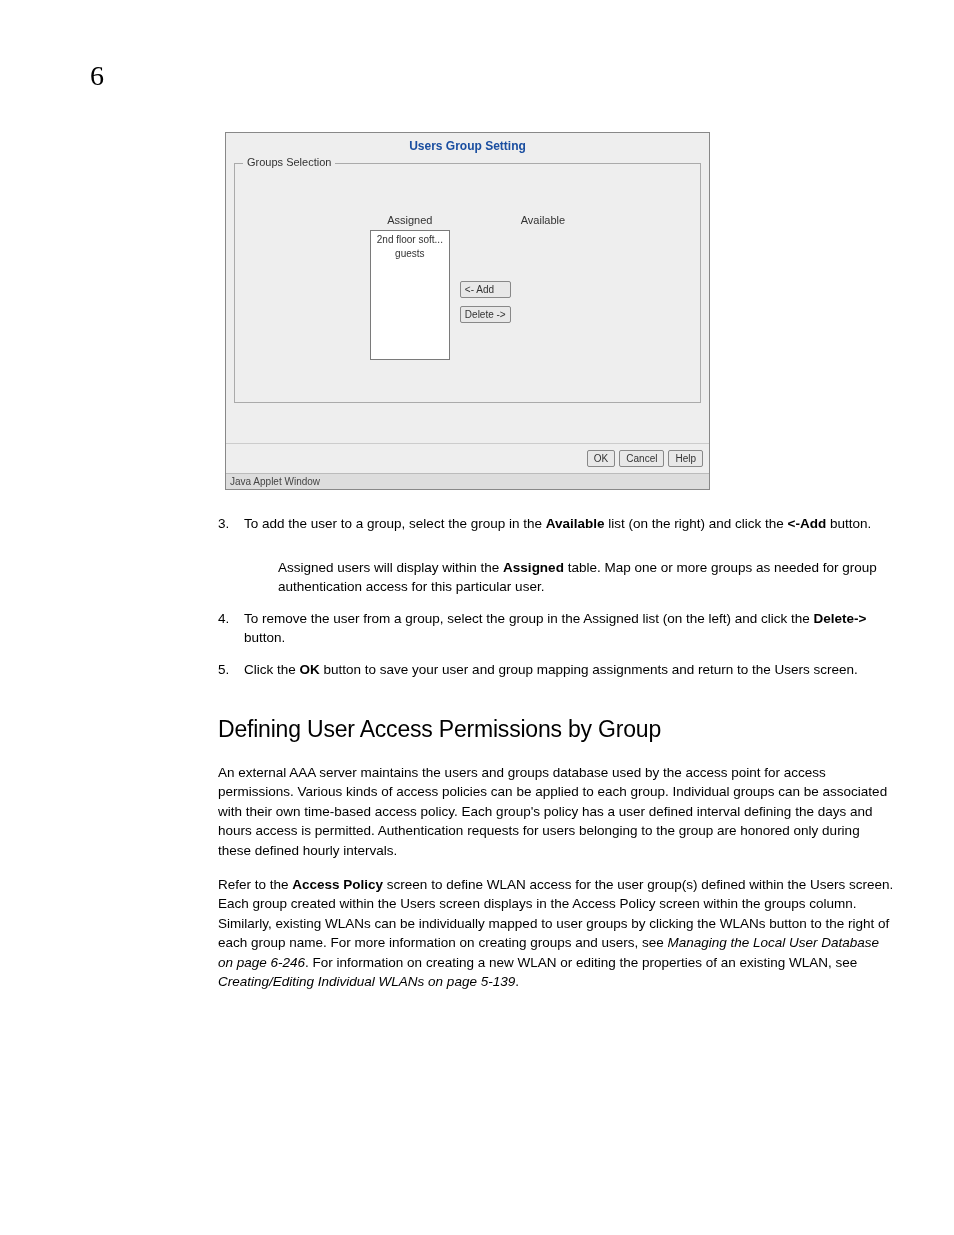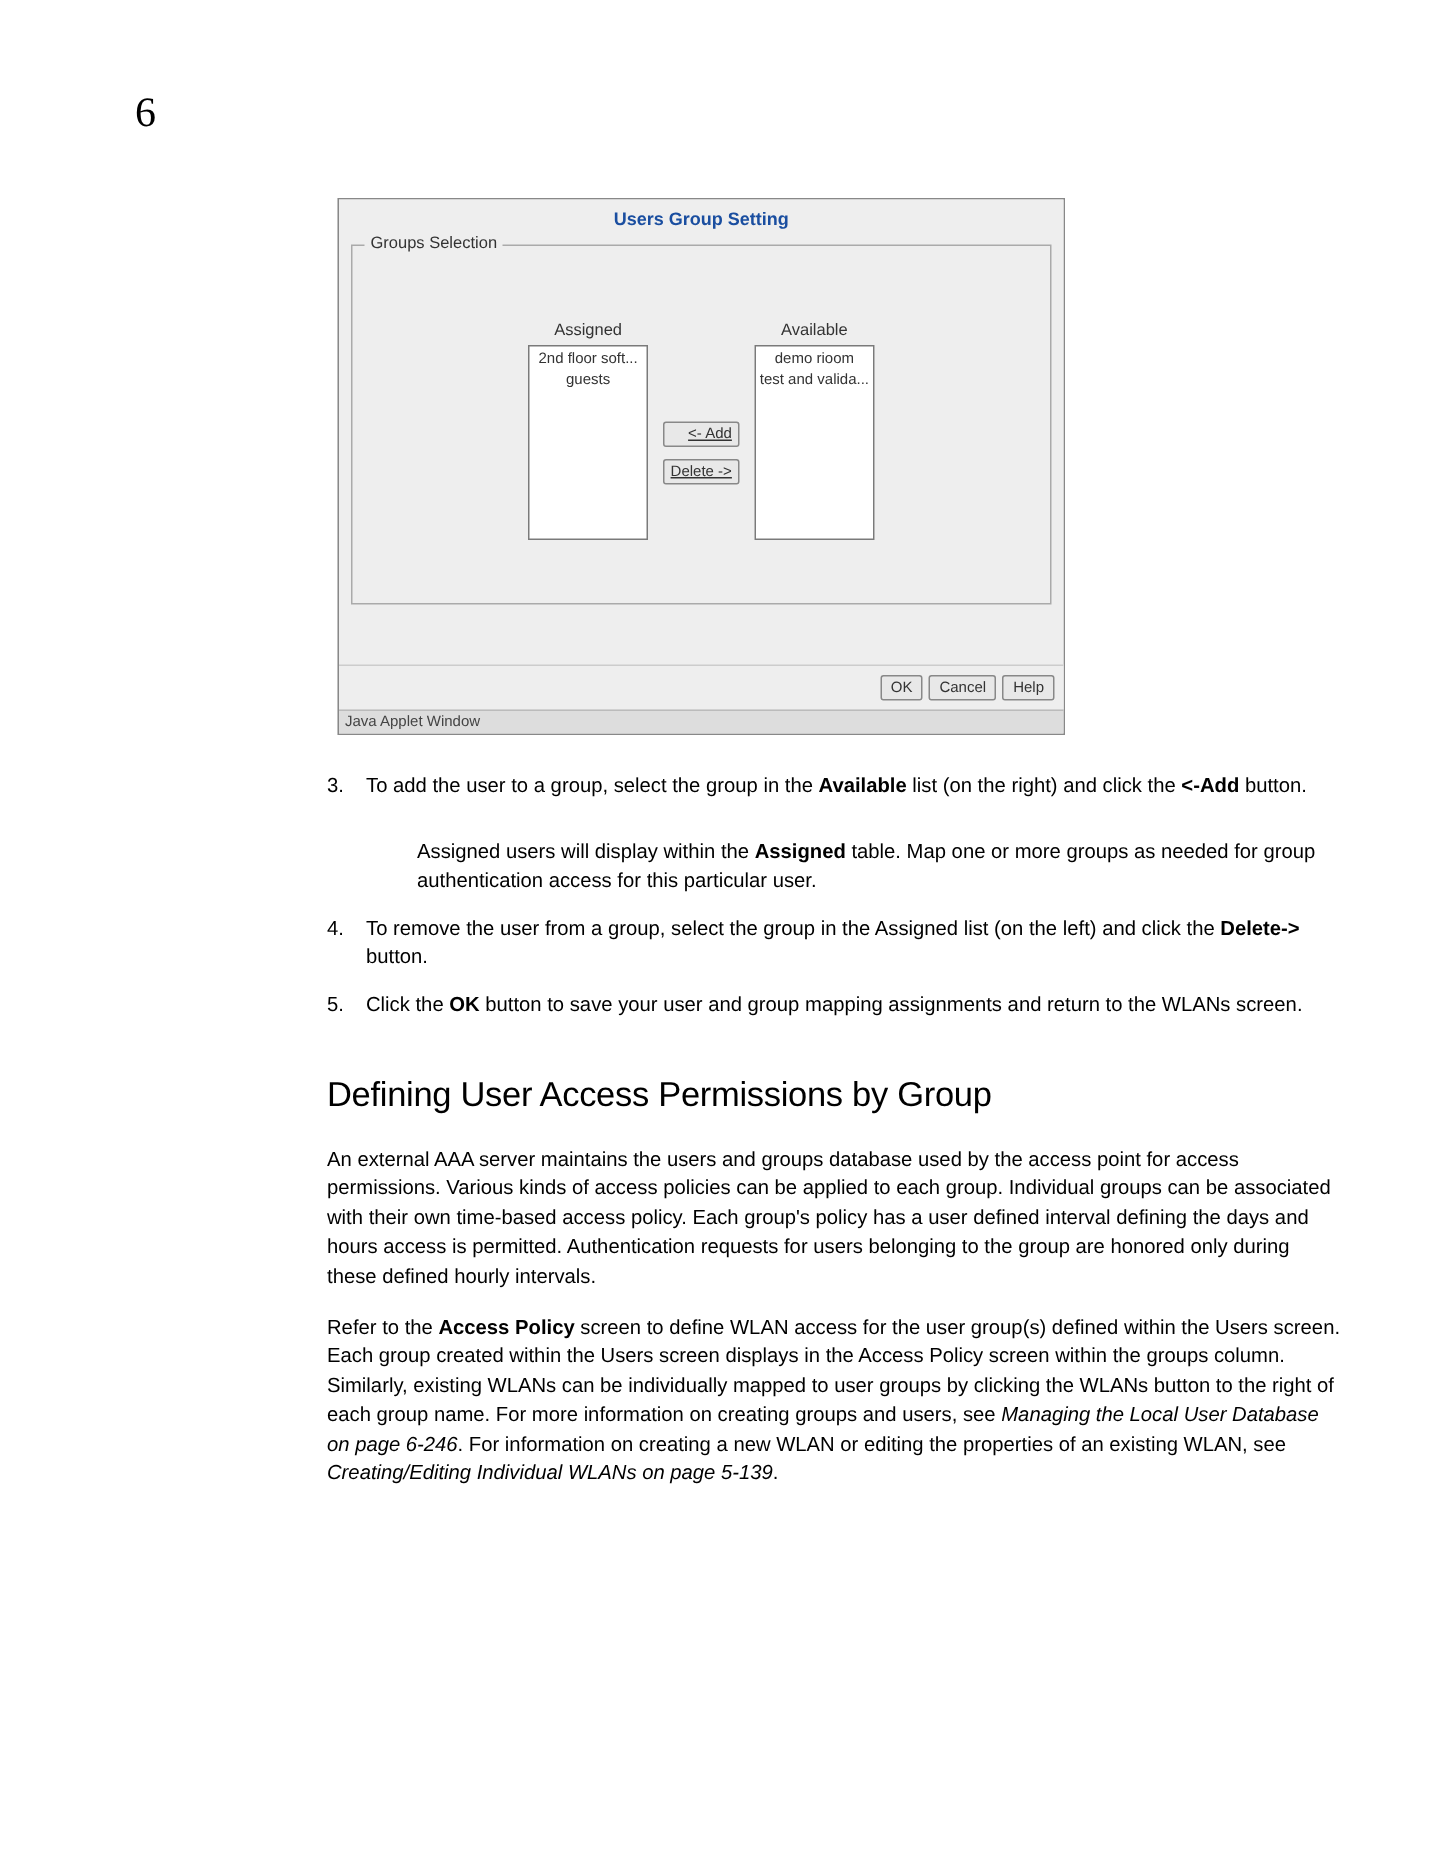--- a/index.html
+++ b/index.html
@@ -96,24 +96,23 @@
     gap: 8px;
     padding: 0 10px;
     margin-top: 30px;
   }
   .small-btn {
     font-size: 10px;
     padding: 2px 4px;
     border: 1px solid #888;
     background: #e8e8e8;
     min-width: 46px;
-    text-align: right;
+    text-align: left;
     cursor: pointer;
     border-radius: 2px;
-    text-decoration: underline;
   }
   .applet-footer {
     display: flex;
     justify-content: flex-end;
     gap: 4px;
     padding: 6px 6px;
     border-top: 1px solid #ccc;
     background: #eee;
   }
   .footer-btn {
@@ -186,24 +185,20 @@
                 <div class="list-item">2nd floor soft...</div>
                 <div class="list-item">guests</div>
               </div>
             </div>
             <div class="btn-col">
               <div class="small-btn">&lt;- Add</div>
               <div class="small-btn">Delete -&gt;</div>
             </div>
             <div class="list-col">
               <div class="list-label">Available</div>
-              <div class="listbox">
-                <div class="list-item">demo rioom</div>
-                <div class="list-item">test and valida...</div>
-              </div>
             </div>
           </div>
         </div>
         <div class="applet-footer">
           <div class="footer-btn">OK</div>
           <div class="footer-btn">Cancel</div>
           <div class="footer-btn">Help</div>
         </div>
       </div>
       <div class="applet-status">Java Applet Window</div>
@@ -223,21 +218,21 @@
       </li>
       <li>
         <span class="num">4.</span>
         <div class="li-body">
           <span>To remove the user from a group, select the group in the Assigned list (on the left) and click the </span><span class="bold">Delete-&gt;</span><span> button.</span>
         </div>
       </li>
       <li>
         <span class="num">5.</span>
         <div class="li-body">
-          <span>Click the </span><span class="bold">OK</span><span> button to save your user and group mapping assignments and return to the WLANs screen.</span>
+          <span>Click the </span><span class="bold">OK</span><span> button to save your user and group mapping assignments and return to the Users screen.</span>
         </div>
       </li>
     </ol>
 
     <h2 class="section">Defining User Access Permissions by Group</h2>
 
     <p class="para">An external AAA server maintains the users and groups database used by the access point for access permissions. Various kinds of access policies can be applied to each group. Individual groups can be associated with their own time-based access policy. Each group's policy has a user defined interval defining the days and hours access is permitted. Authentication requests for users belonging to the group are honored only during these defined hourly intervals.</p>
 
     <p class="para">
       <span>Refer to the </span><span class="bold">Access Policy</span><span> screen to define WLAN access for the user group(s) defined within the Users screen. Each group created within the Users screen displays in the Access Policy screen within the groups column. Similarly, existing WLANs can be individually mapped to user groups by clicking the WLANs button to the right of each group name. For more information on creating groups and users, see </span><span class="italic">Managing the Local User Database on page 6-246</span><span>. For information on creating a new WLAN or editing the properties of an existing WLAN, see </span><span class="italic">Creating/Editing Individual WLANs on page 5-139</span><span>.</span>

